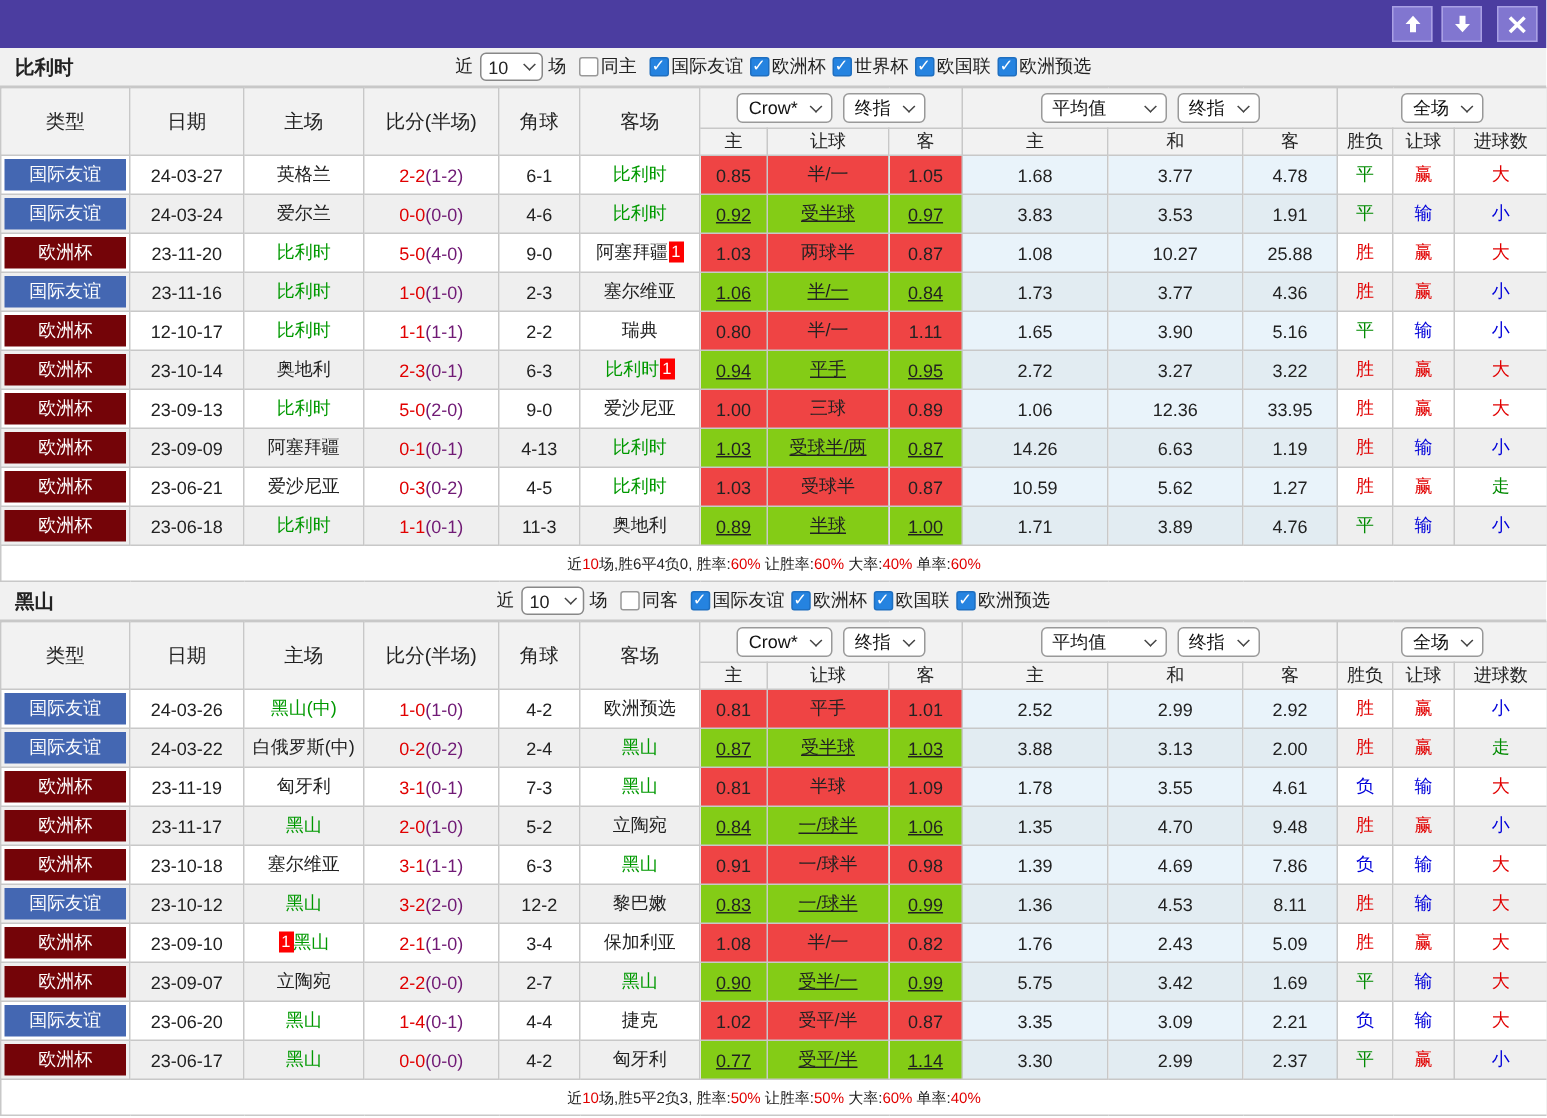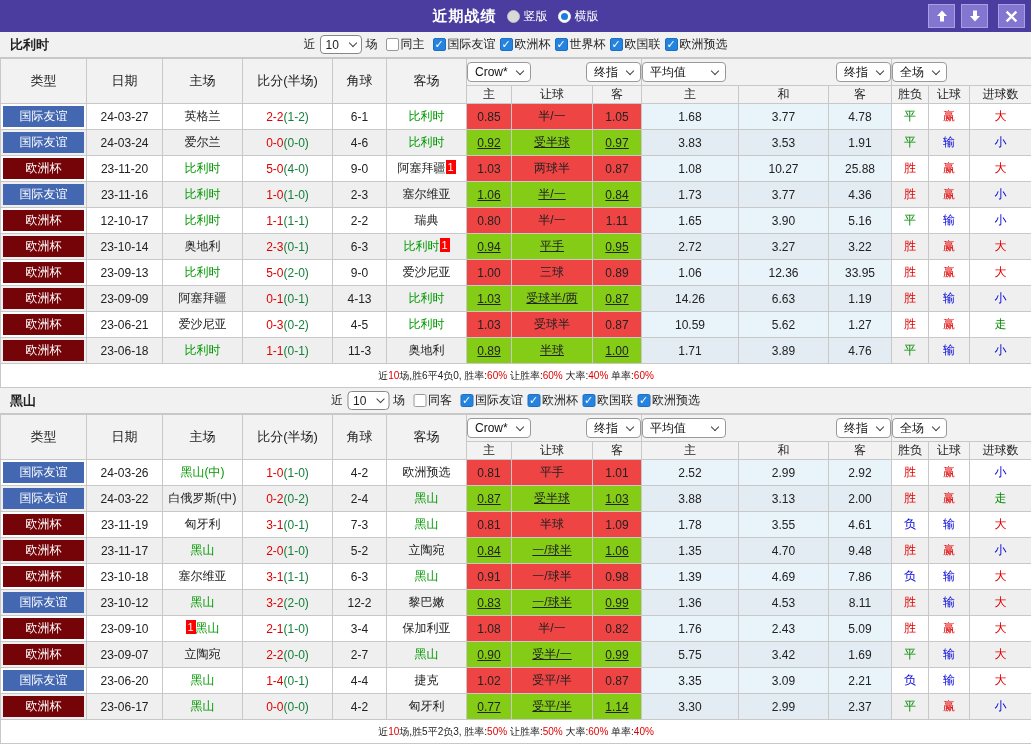--- a/index.html
+++ b/index.html
@@ -60,66 +60,55 @@
   
   table { border-collapse: collapse; table-layout: fixed; width: 1031px; }
   th, td {
     border: 1px solid #c8c8c8; font-size: 12px; text-align: center;
     padding: 0; white-space: nowrap; overflow: hidden; color: #222;
   }
   thead th { background: #f2f2f2; font-weight: normal; font-size: 13px; }
   tr.h1 { height: 27px; }
   tr.h2 { height: 18px; }
   tr.h2 th { font-size: 12px; }
-  .grp-wrap { display: flex; align-items: center; justify-content: space-between; gap: 7px; }
+  .grp-wrap { display: flex; align-items: center; justify-content: center; gap: 7px; }
   .select {
     display: inline-flex; align-items: center; justify-content: space-between;
     background: #fff; border: 1px solid #999; border-radius: 4px;
     height: 20px; padding: 0 7px; gap: 9px; font-size: 12px; color: #111; cursor: pointer;
   }
   tbody tr { height: 26px; }
   tr.odd td { background: #fff; }
   tr.even td { background: #efefef; }
   tr.odd td.odds { background: #ef4444; }
   tr.even td.odds { background: #84cc16; text-decoration: underline; }
   tr.odd td.avg { background: #e9f3fa; }
   tr.even td.avg { background: #e2ecf2; }
   td.type-cell { padding: 2px; }
   .badge { height: 21px; line-height: 21px; color: #fff; font-size: 12px; }
   .badge.friendly { background: #4467b2; }
   .badge.cup { background: #740408; }
   .team.green { color: #009900; }
   .score { color: #e10000; }
-  .half { color: #15803d; }
+  .half { color: #701a75; }
   .num-badge {
     display: inline-block; background: #fe0000; color: #fff; font-size: 11px;
     line-height: 14px; min-width: 10px; padding: 0 1px; vertical-align: 1px;
   }
   .res-r { color: #e10000; }
   .res-b { color: #0000d9; }
   .res-g { color: #008a00; }
   tfoot td { height: 24px; background: #fff; font-size: 10px; }
   .seg-red { color: #e10000; }
   .seg-dark { color: #222; }
 </style>
 </head>
 <body>
 
 <div class="titlebar">
-  <div class="tb-center">
-    <span class="tb-title">近期战绩</span>
-    <label class="radio-item">
-      <span class="radio"></span>
-      <span class="radio-text">竖版</span>
-    </label>
-    <label class="radio-item">
-      <span class="radio sel"></span>
-      <span class="radio-text">横版</span>
-    </label>
-  </div>
   <div class="tb-buttons">
     <button class="tb-btn">
       <svg width="12" height="12" viewBox="0 0 12 12">
           <path d="M6 0.5 L11 6 H8 V11.5 H4 V6 H1 Z" fill="#fff"></path>
         </svg>
     </button>
     <button class="tb-btn">
       <svg width="12" height="12" viewBox="0 0 12 12">
           <path d="M6 11.5 L1 6 H4 V0.5 H8 V6 H11 Z" fill="#fff"></path>
         </svg>

